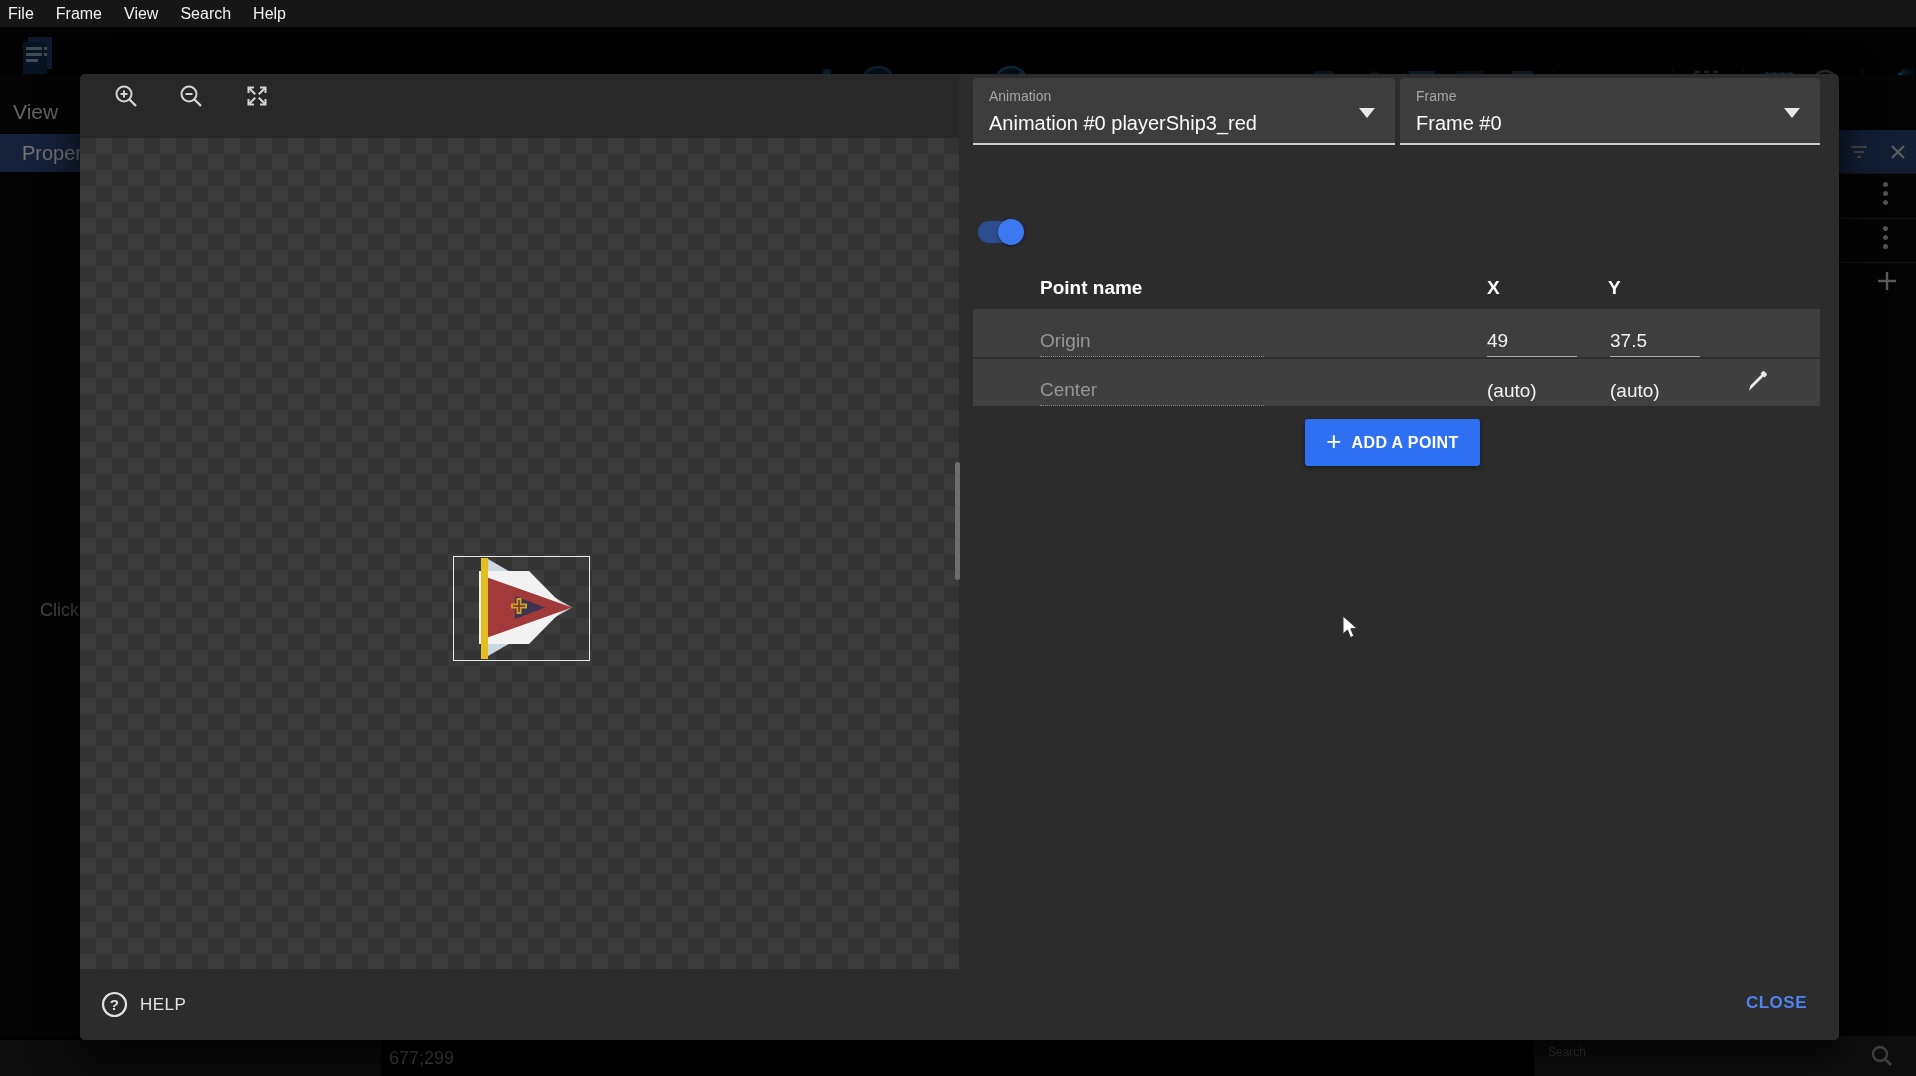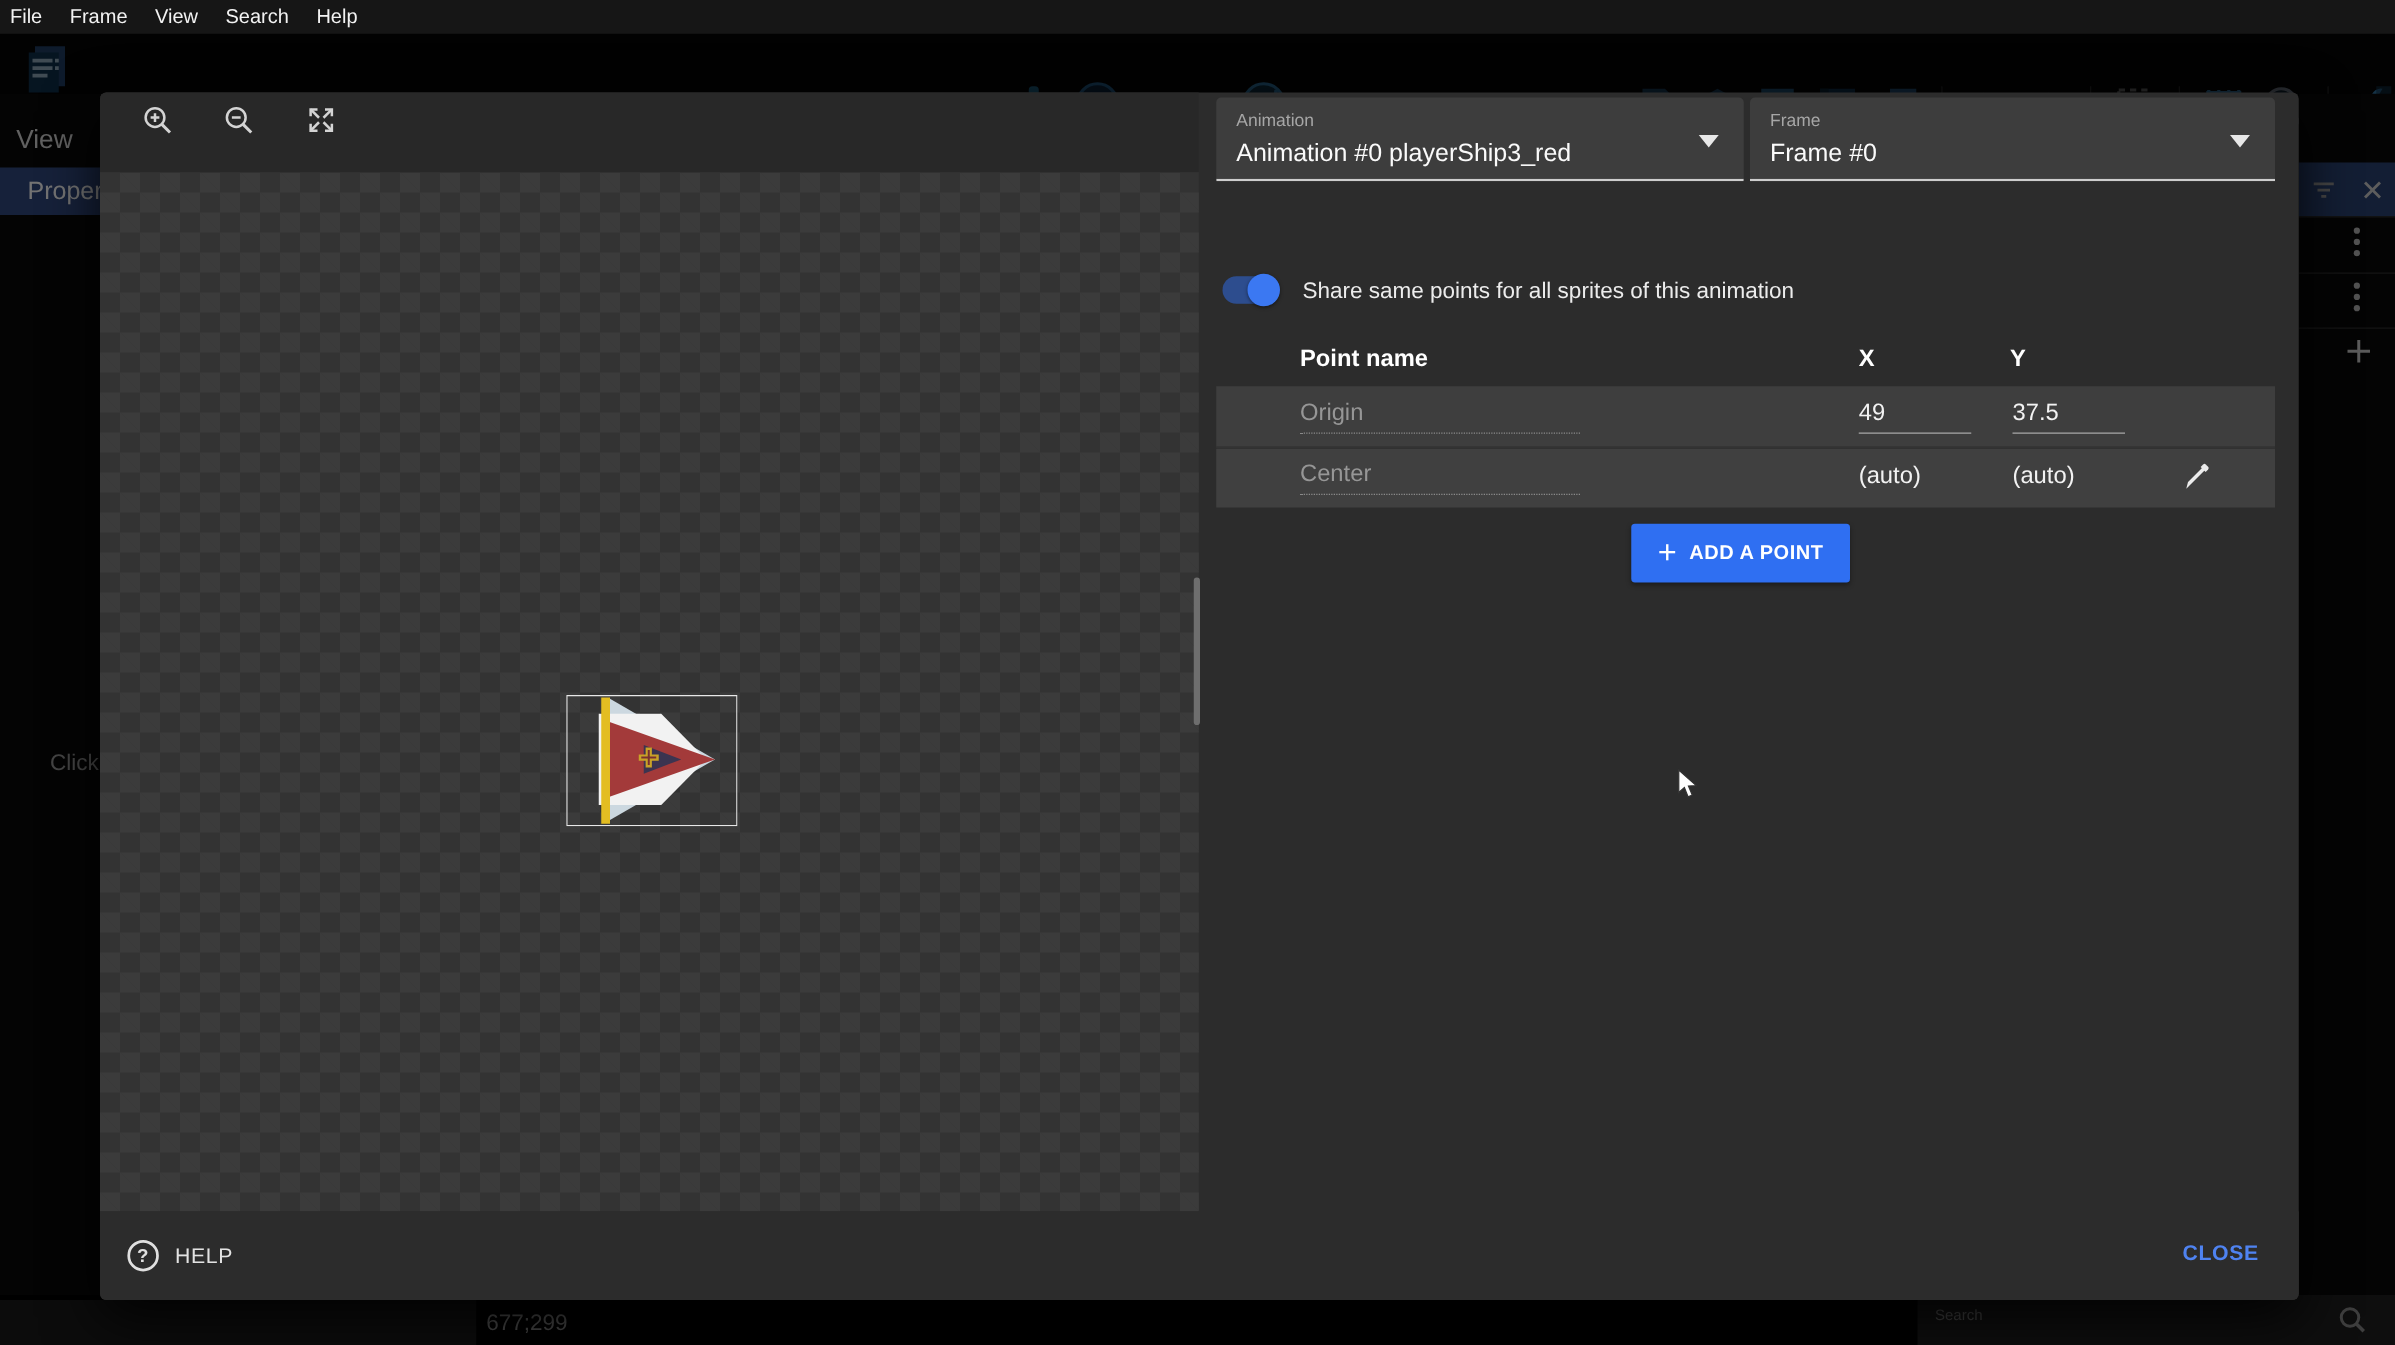--- a/index.html
+++ b/index.html
@@ -57,21 +57,21 @@
   .dd-arrow{position:absolute;right:20px;top:30px;width:0;height:0;
             border-left:8px solid transparent;border-right:8px solid transparent;border-top:10px solid #e8e8e8;}
   .toggle-row{position:absolute;left:898px;height:30px;display:flex;align-items:center;}
   .switch{position:relative;width:44px;height:22px;margin-right:20px;cursor:pointer;flex:0 0 auto;}
   .switch .track{position:absolute;left:0;top:0;width:44px;height:22px;border-radius:11px;background:#2d4d8e;}
   .switch .thumb{position:absolute;right:-2px;top:-2px;width:26px;height:26px;border-radius:50%;
                  background:#3b78f2;box-shadow:0 1px 3px rgba(0,0,0,.5);}
   .toggle-label{color:#ececec;font-size:18px;}
 
   .th{position:absolute;font-size:19px;font-weight:bold;color:#ffffff;}
-  .point-row{position:absolute;left:893px;width:847px;display:flex;align-items:center;}
+  .point-row{position:absolute;left:893px;width:847px;display:flex;align-items:flex-end;}
   .pr-name{margin-left:67px;width:224px;font-size:19px;color:#969696;
            border-bottom:1px dotted #8a8a8a;padding-bottom:4px;}
   .pr-x{position:absolute;left:514px;width:90px;font-size:19px;color:#f2f2f2;padding-bottom:4px;}
   .pr-y{position:absolute;left:637px;width:90px;font-size:19px;color:#f2f2f2;padding-bottom:4px;}
   .pr-underline{border-bottom:1px solid #a8a8a8;}
   .pr-edit{position:absolute;left:770px;top:10px;width:26px;height:26px;cursor:pointer;}
 
   #add-point-btn{position:absolute;left:1225px;top:345px;width:175px;height:47px;background:#2f6ff2;
       border:none;border-radius:3px;color:#fff;display:flex;align-items:center;justify-content:center;
       gap:10px;cursor:pointer;box-shadow:0 2px 4px rgba(0,0,0,.4);}
@@ -315,21 +315,20 @@
       <div class="dd-label">Frame</div>
       <div class="dd-value">Frame #0</div>
       <div class="dd-arrow"></div>
     </div>
 
     <div class="toggle-row" style="top:143px">
       <div class="switch">
         <div class="track"></div>
           <div class="thumb"></div>
       </div>
-      <div class="toggle-label">Share same points for all sprites of this animation</div>
     </div>
 
     <div class="th" style="left:960px;top:203px">Point name</div>
     <div class="th" style="left:1407px;top:203px">X</div>
     <div class="th" style="left:1528px;top:203px">Y</div>
 
     <div class="point-row" style="top:235px;height:49px;background:#3e3e3e;border-bottom:1px solid #333;">
       <div class="pr-name">Origin</div>
       <div class="pr-x pr-underline">49</div>
       <div class="pr-y pr-underline">37.5</div>

